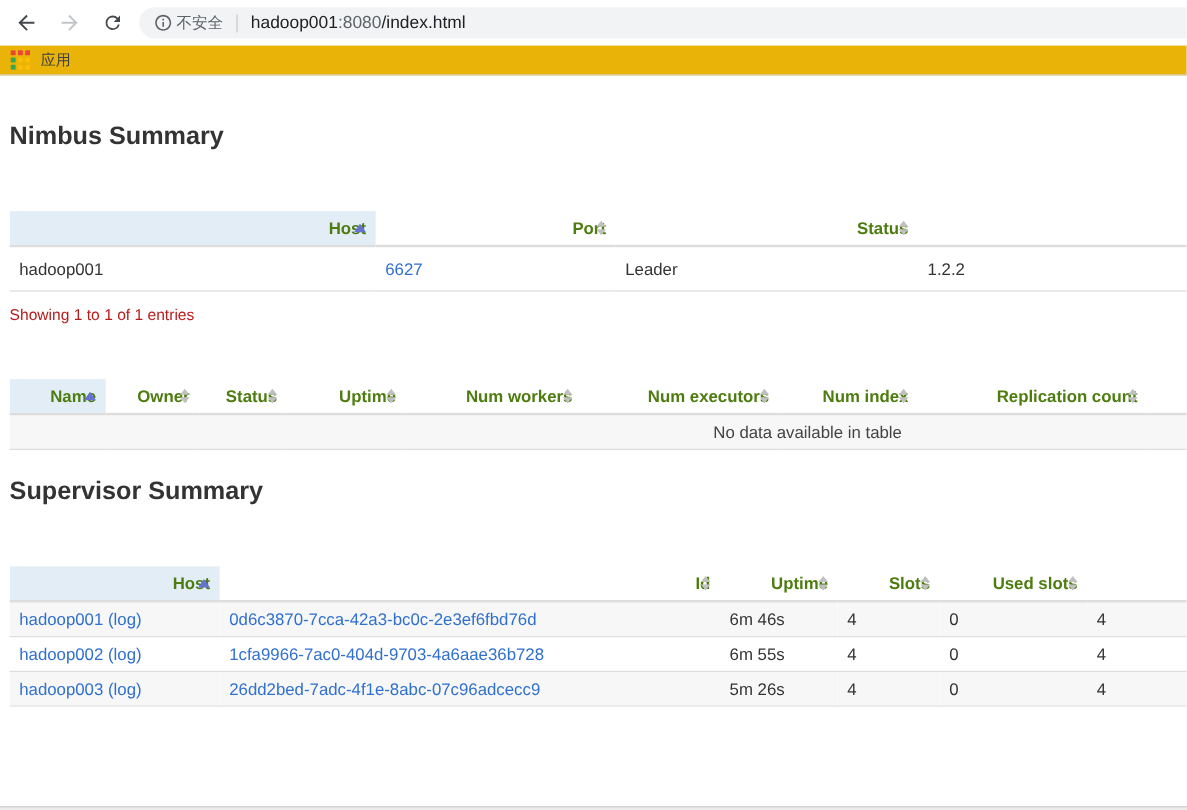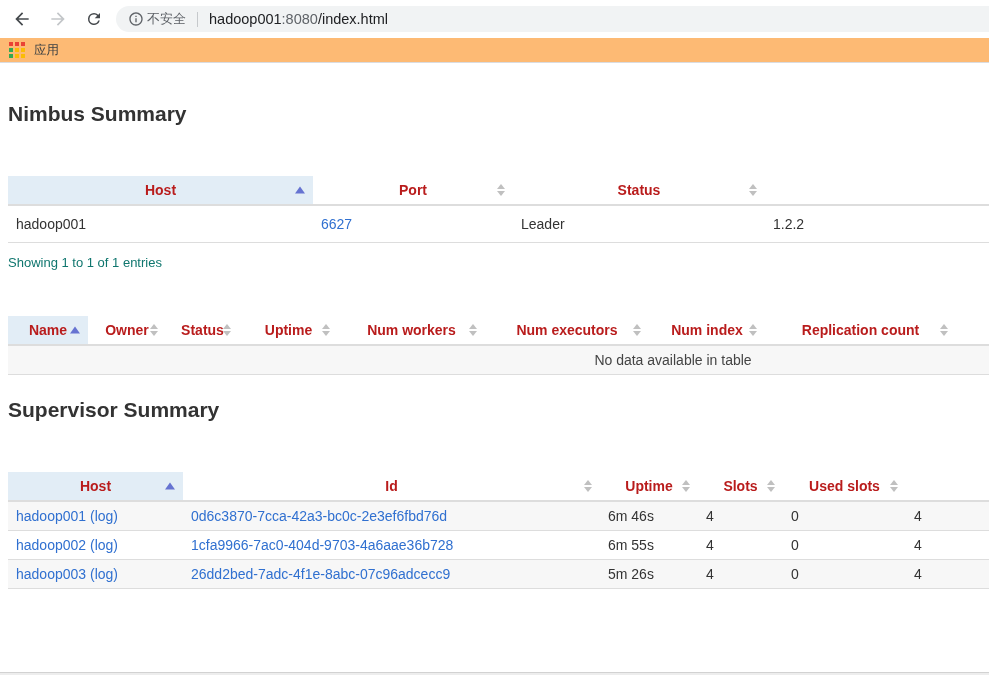--- a/index.html
+++ b/index.html
@@ -13,36 +13,36 @@
   .nav-btn { width: 24px; height: 24px; display: flex; align-items: center;
              justify-content: center; border-radius: 50%; cursor: pointer; }
   .urlbar { flex: 1; height: 26px; background: #f1f3f4; border-radius: 13px 0 0 13px;
             display: flex; align-items: center; padding: 0 12px; min-width: 0; }
   .sec-label { color: #5f6368; font-size: 13px; margin-left: 3px; white-space: nowrap; }
   .url-sep { width: 1px; height: 15px; background: #c6c9cc; margin: 0 11px; }
   .url-text { font-size: 14.5px; white-space: nowrap; color: #202124; }
   .url-text .dim { color: #5f6368; }
 
   .bookmarks { height: 25px; display: flex; align-items: center; gap: 9px;
-               padding-left: 9px; border-bottom: 1px solid #dadce0; background: #fdba74; }
+               padding-left: 9px; border-bottom: 1px solid #dadce0; background: #eab308; }
   .apps-grid { width: 16px; height: 16px; display: grid;
                grid-template-columns: repeat(3, 4px); grid-template-rows: repeat(3, 4px);
                gap: 2px; cursor: pointer; }
   .apps-grid span { width: 4px; height: 4px; display: block; }
   .bm-label { font-size: 12.5px; color: #3c4043; cursor: pointer; }
 
   
   .content { width: 989px; overflow: hidden; padding-left: 8px; }
   .section-title { font-size: 21px; line-height: 33px; font-weight: bold; color: #333;
                    margin-top: 18px; }
   .section-title.first { margin-top: 34px; }
 
   table.datatable { border-collapse: collapse; table-layout: fixed; width: 1330px;
                     margin-top: 46px; font-size: 14px; color: #333; background: #fff; }
-  table.datatable th { text-align: center; font-weight: bold; color: #b91c1c;
+  table.datatable th { text-align: right; font-weight: bold; color: #4d7c0f;
                        padding: 6px 8px; border-bottom: 2px solid #ddd;
                        position: relative; cursor: pointer; white-space: nowrap;
                        overflow: hidden; }
   table.datatable th.sorted { background: #e2edf6; }
   table.datatable td { padding: 6px 8px; border-top: 1px solid #ddd;
                        white-space: nowrap; overflow: hidden; }
   table.datatable { border-bottom: 1px solid #ddd; }
   table.roomy td { padding-top: 10px; padding-bottom: 10px; }
   table.striped tbody tr:nth-child(odd) { background: #f7f7f7; }
   tr.empty-row td { text-align: center; color: #444; }
@@ -51,21 +51,21 @@
              display: flex; flex-direction: column; align-items: center; gap: 2px; }
   .tri { display: block; width: 0; height: 0;
          border-left: 4px solid transparent; border-right: 4px solid transparent; }
   .tri.up   { border-bottom: 5px solid #c0c0c0; }
   .tri.down { border-top: 5px solid #c0c0c0; }
   .sorters.asc .tri.up { border-left-width: 5px; border-right-width: 5px;
                          border-bottom: 7px solid #6673d1; }
 
   a.lnk { color: #3070d0; text-decoration: none; cursor: pointer; }
 
-  .entries-info { font-size: 13px; color: #0f766e; margin-top: 12px; }
+  .entries-info { font-size: 13px; color: #b91c1c; margin-top: 12px; }
 
   .bottom-strip { position: fixed; left: 0; bottom: 0; width: 989px; height: 3px;
                   background: #ededed; border-top: 1px solid #d2d2d2; }
 </style>
 </head>
 <body>
 
 <div class="topbar">
   <div class="nav-btns">
     <div class="nav-btn">

